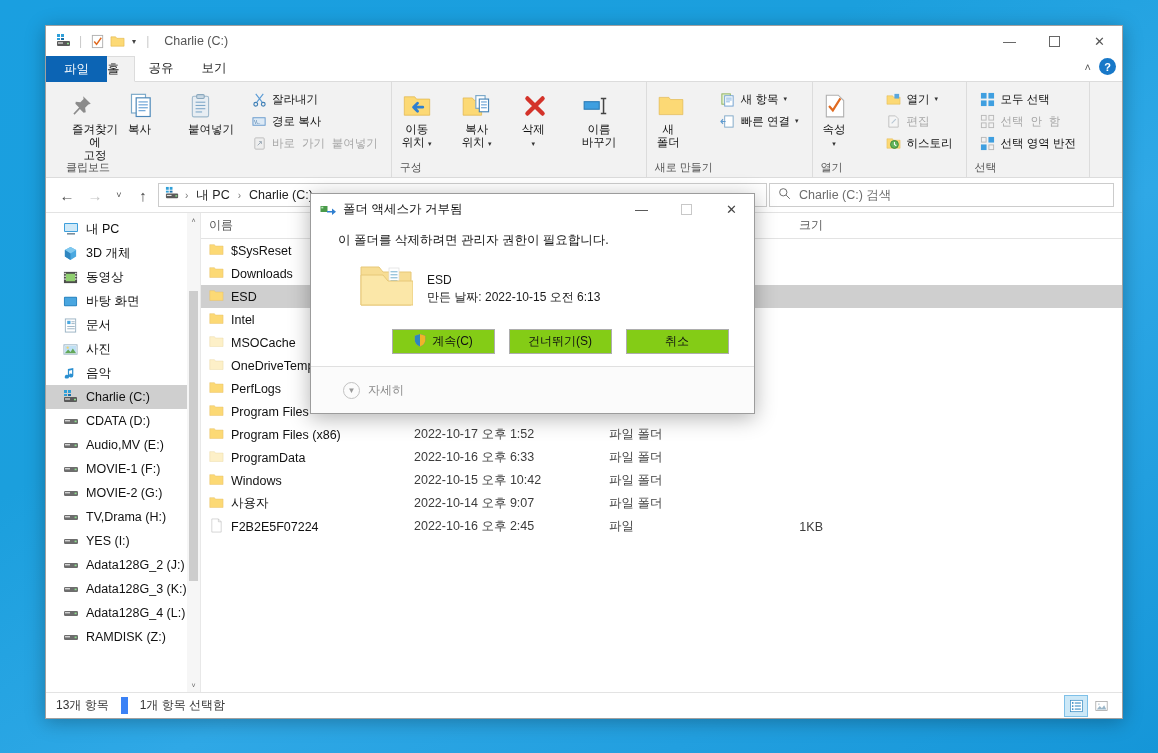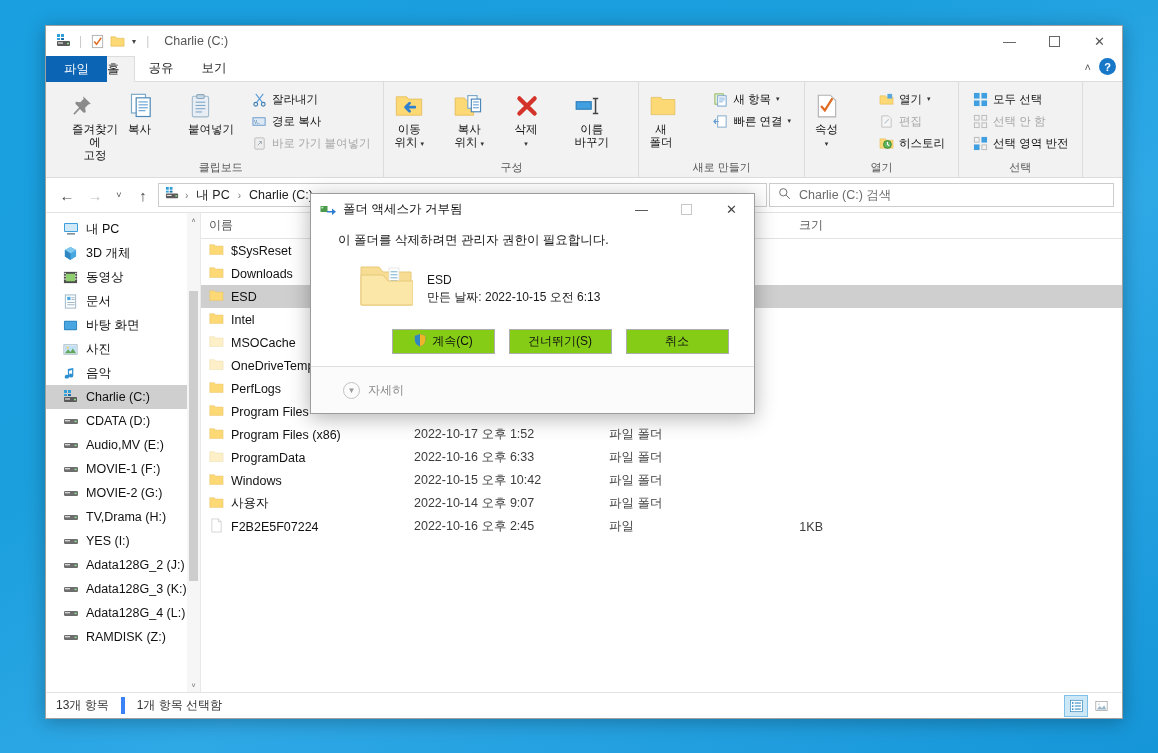--- a/index.html
+++ b/index.html
@@ -53,29 +53,29 @@
                font-size:11px; display:flex;align-items:center;justify-content:center; cursor:pointer;
                font-weight:bold;}
 
   
   .ribbon { height:96px; background:#f2f2f2; border-bottom:1px solid #dcdcdc;
             display:flex; align-items:stretch; flex:none; padding-left:12px; }
   .rgroup { display:flex; flex-direction:column; justify-content:space-between;
             border-right:1px solid #dcdcdc; padding:4px 8px 2px; }
   .rgroup:last-child { border-right:none; }
   .rgroup-body { display:flex; align-items:flex-start; gap:2px; height:72px;}
-  .rgroup-label { text-align:center; font-size:11px; color:#555; padding-top:1px;}
+  .rgroup-label { font-size:11px; color:#555; padding-top:1px;}
   .bigbtn { width:58px; display:flex; flex-direction:column; align-items:flex-start;
             padding:3px 2px; cursor:pointer; font-size:11.5px; color:#111; line-height:13px;
             text-align:center;}
   .bigbtn .glyph { height:34px; display:flex;align-items:center;justify-content:center;}
   .smallcol { display:flex; flex-direction:column; justify-content:center; padding-top:2px;}
   .smallbtn { display:flex; align-items:center; gap:5px; padding:2px 5px; font-size:11.5px;
               color:#111; cursor:pointer; white-space:nowrap; height:22px;}
-  .smallbtn.dis { color:#a6a6a6; }
+  .smallbtn.dis { color:#a6a6a6;font-family:Liberation Mono, monospace; }
   .smallbtn .ic { width:16px;height:16px;display:flex;align-items:center;justify-content:center;flex:none;}
   .caret { font-size:7px; color:#333; }
 
   
   .addrrow { height:34px; display:flex; align-items:center; gap:2px; padding:0 8px;
              background:#fff; flex:none; }
   .navbtn { width:26px;height:26px;display:flex;align-items:center;justify-content:center;
             font-size:15px; color:#4a4a4a; cursor:pointer; border-radius:2px;}
   .navbtn.dis { color:#c4c4c4; }
   .navbtn.small { width:18px; font-size:9px; }
@@ -118,21 +118,21 @@
   .fcell { padding:0 8px; white-space:nowrap; overflow:hidden; display:flex; align-items:center; gap:7px;}
   .fcell.name { width:205px; }
   .fcell.date { width:195px; color:#3c3c3c;}
   .fcell.type { width:130px; color:#3c3c3c;}
   .fcell.size { width:100px; justify-content:flex-end; color:#3c3c3c;}
 
   
   .statusbar { height:26px; border-top:1px solid #e3e3e3; display:flex; align-items:center;
                font-size:12px; color:#333; padding:0 10px; background:#fff; flex:none;
                position:relative;}
-  .stat { padding-right:12px; margin-right:12px; border-right:4px solid #3b82f6;}
+  .stat { padding-right:12px; margin-right:12px; border-right:7px solid #3b82f6;}
   .stat:last-of-type { border-right:none;}
   .viewtoggle { position:absolute; right:10px; display:flex; gap:3px; }
   .vbtn { width:22px;height:20px;display:flex;align-items:center;justify-content:center;cursor:pointer;}
   .vbtn.on { background:#cce8f7; outline:1px solid #7ec0e8;}
 
   
   #dialog {
     position:absolute; left:310px; top:193px; width:445px; height:221px;
     background:#ffffff; border:1px solid #9c9c9c;
     box-shadow: 0 4px 20px rgba(0,0,0,.30);
@@ -543,40 +543,40 @@
                   <rect x="13" y="6" width="1.4" height="1.4"></rect>
                   <rect x="13" y="9" width="1.4" height="1.4"></rect>
                 </g>
               </svg>
           </span>
           <span>동영상</span>
         </div>
         <div class="titem">
           <span class="ti">
             <svg width="15" height="15" viewBox="0 0 16 16">
+                <rect x="1" y="3" width="14" height="10" rx="1" fill="#2f86c0"></rect>
+                <rect x="2" y="4" width="12" height="8" fill="#49a6e0"></rect>
+              </svg>
+          </span>
+          <span>바탕 화면</span>
+        </div>
+        <div class="titem">
+          <span class="ti">
+            <svg width="15" height="15" viewBox="0 0 16 16">
                 <rect x="2.5" y="1" width="11" height="14" fill="#fff" stroke="#9ab3c4"></rect>
                 <rect x="4.5" y="3" width="3.5" height="3.5" fill="#4aa8e0"></rect>
                 <g fill="#9ab3c4">
                   <rect x="9" y="3.5" width="3.5" height="1"></rect>
                   <rect x="9" y="5.5" width="3.5" height="1"></rect>
                   <rect x="4.5" y="8.5" width="8" height="1"></rect>
                   <rect x="4.5" y="11" width="8" height="1"></rect>
                 </g>
               </svg>
           </span>
           <span>문서</span>
-        </div>
-        <div class="titem">
-          <span class="ti">
-            <svg width="15" height="15" viewBox="0 0 16 16">
-                <rect x="1" y="3" width="14" height="10" rx="1" fill="#2f86c0"></rect>
-                <rect x="2" y="4" width="12" height="8" fill="#49a6e0"></rect>
-              </svg>
-          </span>
-          <span>바탕 화면</span>
         </div>
         <div class="titem">
           <span class="ti">
             <svg width="15" height="15" viewBox="0 0 16 16">
                 <rect x="1" y="3" width="14" height="10" fill="#fff" stroke="#9ab3c4"></rect>
                 <rect x="2" y="4" width="12" height="8" fill="#bfe0f5"></rect>
                 <path d="M2 12l3.5-4 2.5 2.6L10.5 7l3.5 5z" fill="#63a85a"></path>
                 <circle cx="5" cy="6" r="1.2" fill="#f2d06a"></circle>
               </svg>
           </span>

